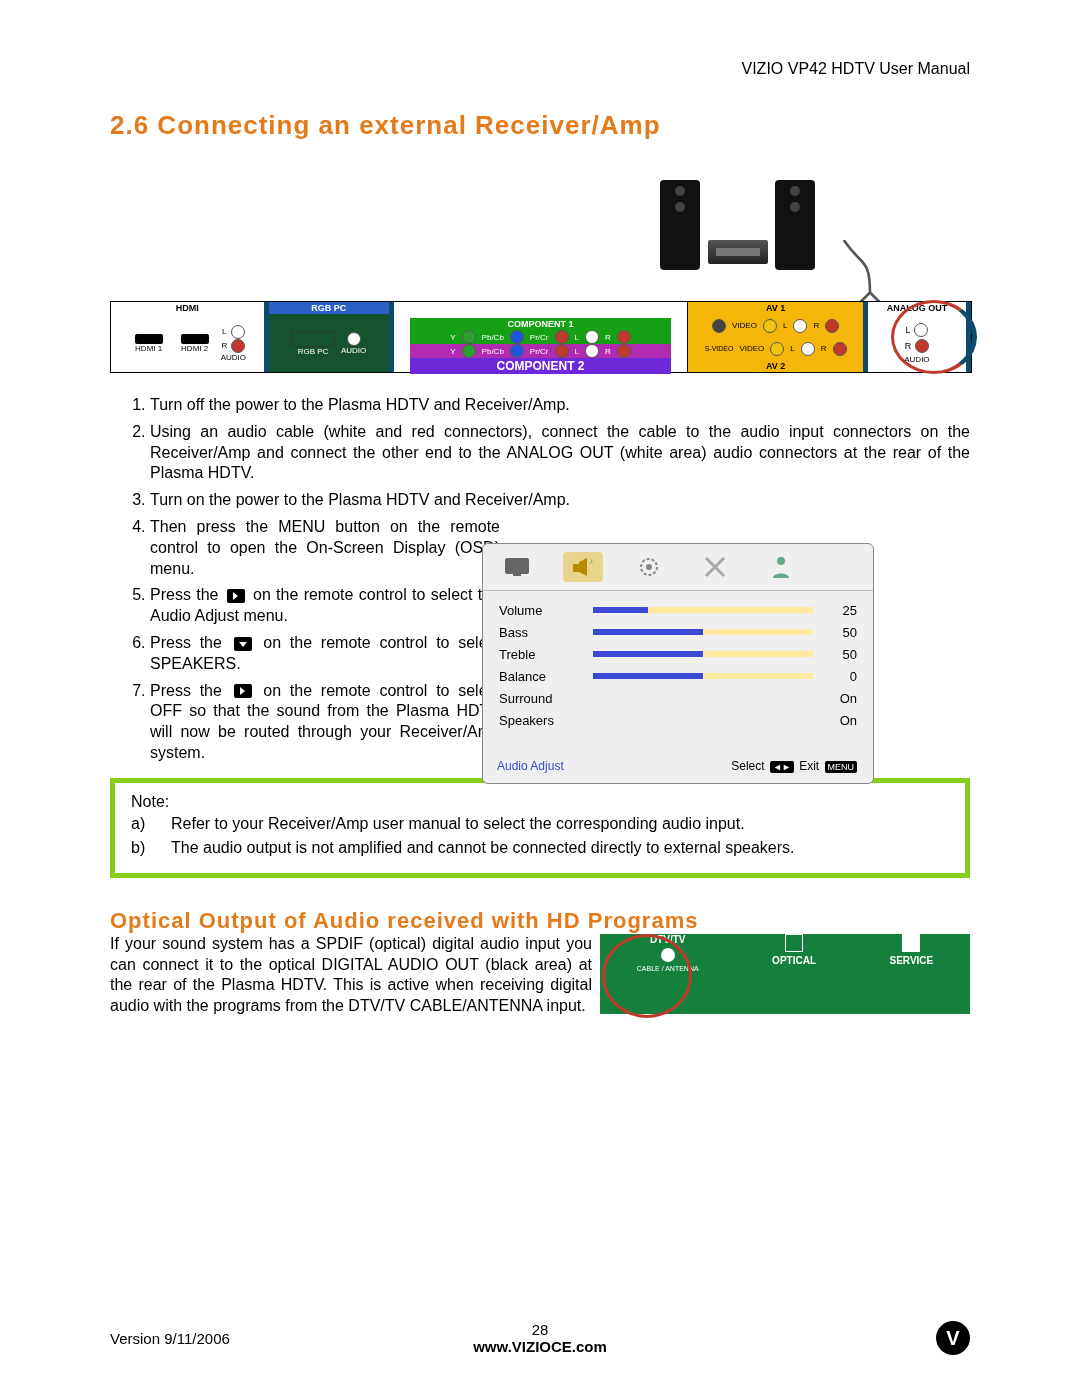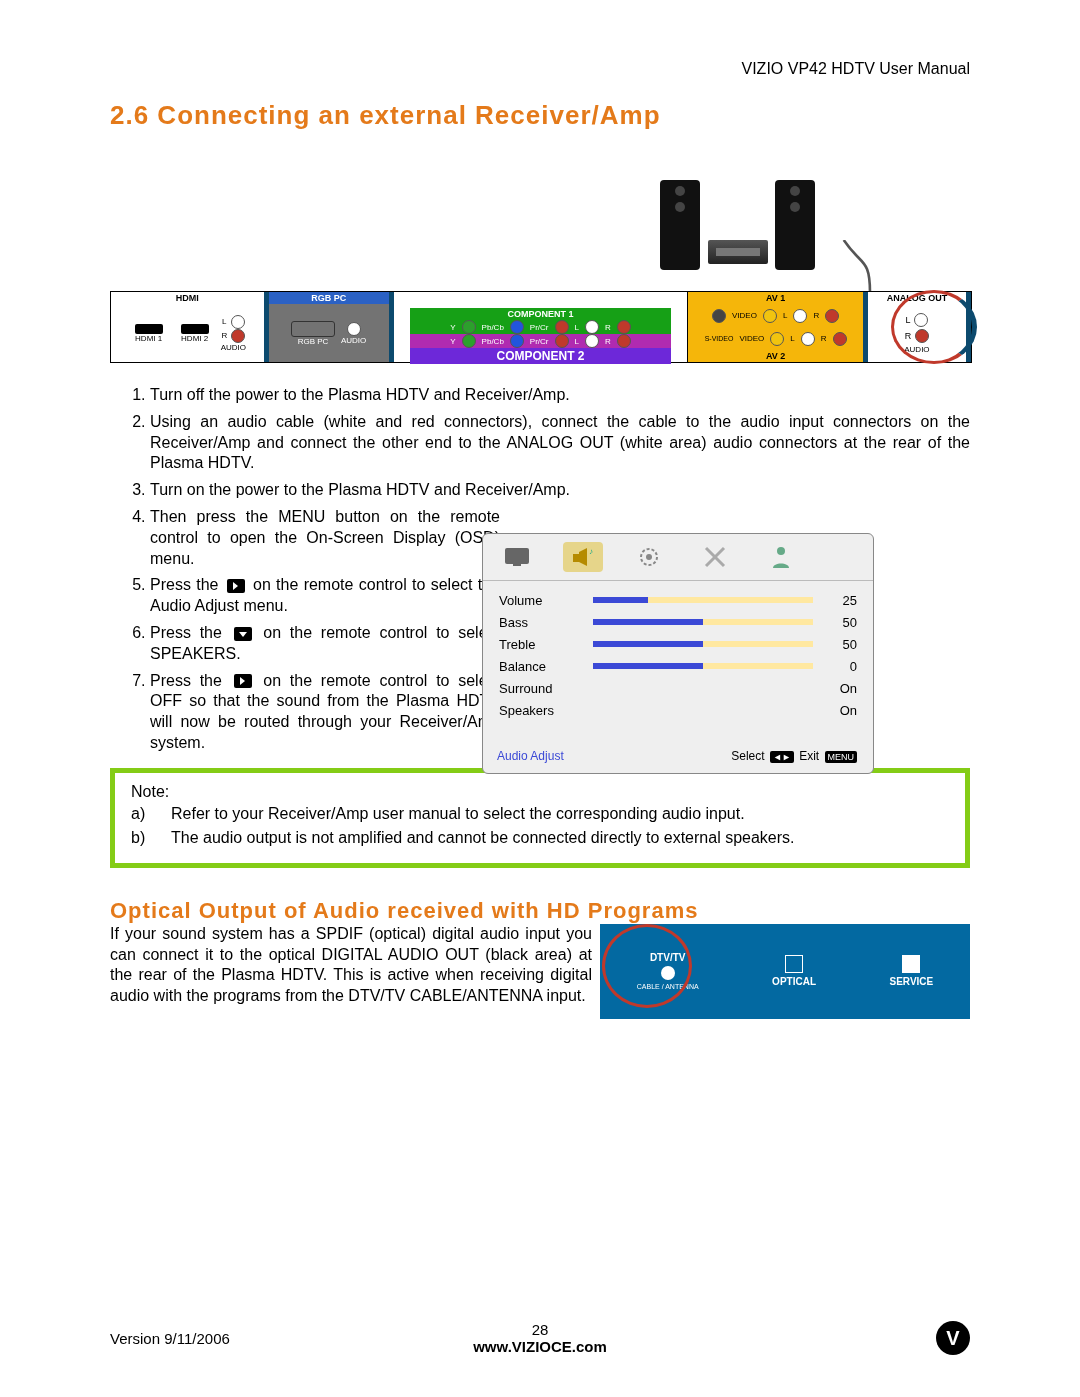--- a/index.html
+++ b/index.html
@@ -13,21 +13,21 @@
     height: 1397px;
     position: relative;
   }
   .page {
     padding: 60px 110px 40px 110px;
     box-sizing: border-box;
   }
   .hdr-right {
     text-align: right;
     font-size: 16px;
-    margin-bottom: 22px;
+    margin-bottom: 32px;
   }
   .h1 {
     font-family: "Arial Black", Arial, sans-serif;
     font-weight: bold;
     letter-spacing: 1px;
     color: #e47a1a;
     font-size: 26px;
     margin-bottom: 12px;
   }
   .h2 {
@@ -117,22 +117,22 @@
   .osd-footer .pill { display:inline-block; background:#000; color:#fff; font-size:9px; padding:1px 3px; border-radius:2px; margin:0 2px;}
   
   .notebox { border:5px solid #84cc16; padding:10px 16px; margin-top:14px; font-size:16px;}
   .notebox ul { list-style:none; margin:4px 0 0 0; padding:0;}
   .notebox li { display:flex; margin-bottom:6px;}
   .notebox li .k { width:40px;}
   
   .optwrap { display:flex; gap:8px; align-items:flex-start;}
   .opttext { flex:1; text-align:justify; line-height:1.3;}
   .optpanel {
-    width:370px; height:95px; background:#0369a1; color:#fff; position:relative;
-    display:flex; align-items:center; justify-content:space-around; font-size:9px;
+    width:370px; height:80px; background:#15803d; color:#fff; position:relative;
+    display:flex; align-items:flex-start; justify-content:space-around; font-size:9px;
   }
   .optpanel .grp { display:flex; flex-direction:column; align-items:center; gap:3px;}
   .optpanel .port { width:16px; height:16px; border:1px solid #fff; }
   .optpanel .coax { width:14px; height:14px; border-radius:50%; background:#fff;}
   .optpanel .lbl { font-weight:bold; font-size:10px;}
   .opt-circle { position:absolute; border:3px solid #c0392b; border-radius:50%; width:84px; height:78px; left:2px; top:0px;}
   
   .footer {
     position:absolute; left:110px; right:110px; bottom:42px;
     display:flex; justify-content:space-between; align-items:center; font-size:15px;
@@ -190,21 +190,21 @@
             </div>
           <div class="row">
               <span>R</span>
               <span class="jack red"></span>
             </div>
           <span class="jack-lbl">AUDIO</span>
         </div>
       </div>
     </div>
 
-    <div style="flex:1.1; background:#737373; color:#fff;">
+    <div style="flex:1.1; background:#14532d; color:#fff;">
       <div class="sec-title" style="background:#2b61c4;color:#fff;">RGB PC</div>
       <div class="sec-body">
         <div class="stack">
             <span class="vga-slot"></span>
             <span class="jack-lbl">RGB PC</span>
           </div>
         <div class="stack">
             <span class="jack white"></span>
             <span class="jack-lbl">AUDIO</span>
           </div>

